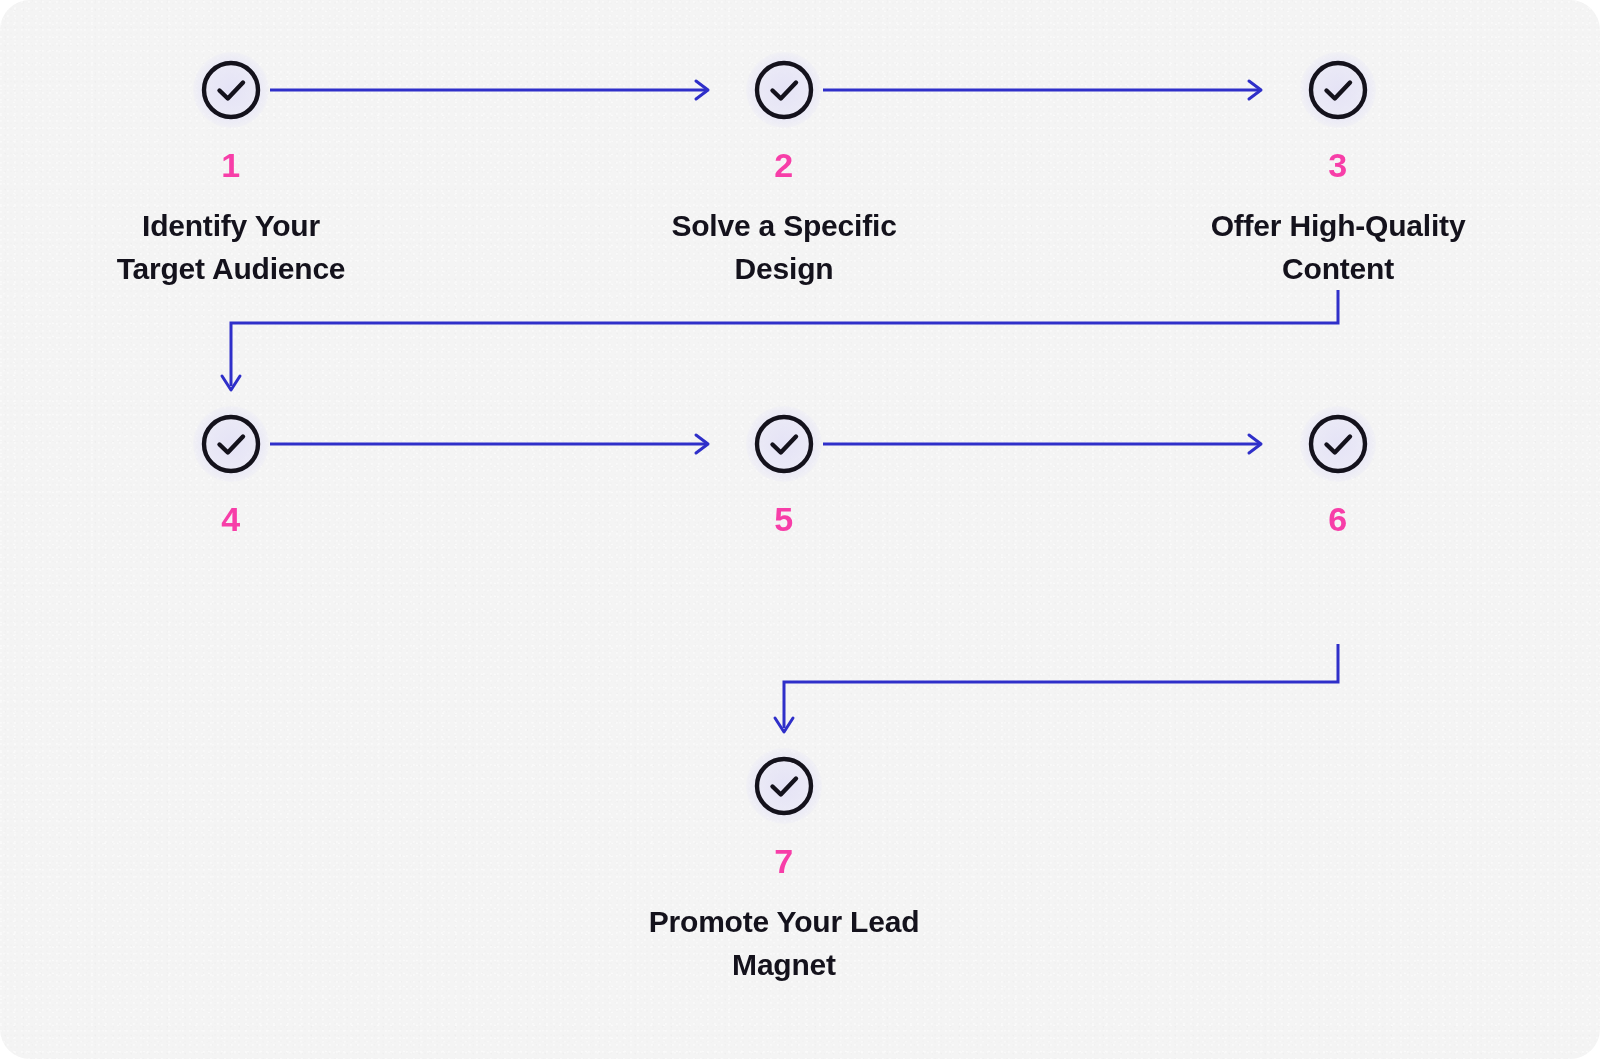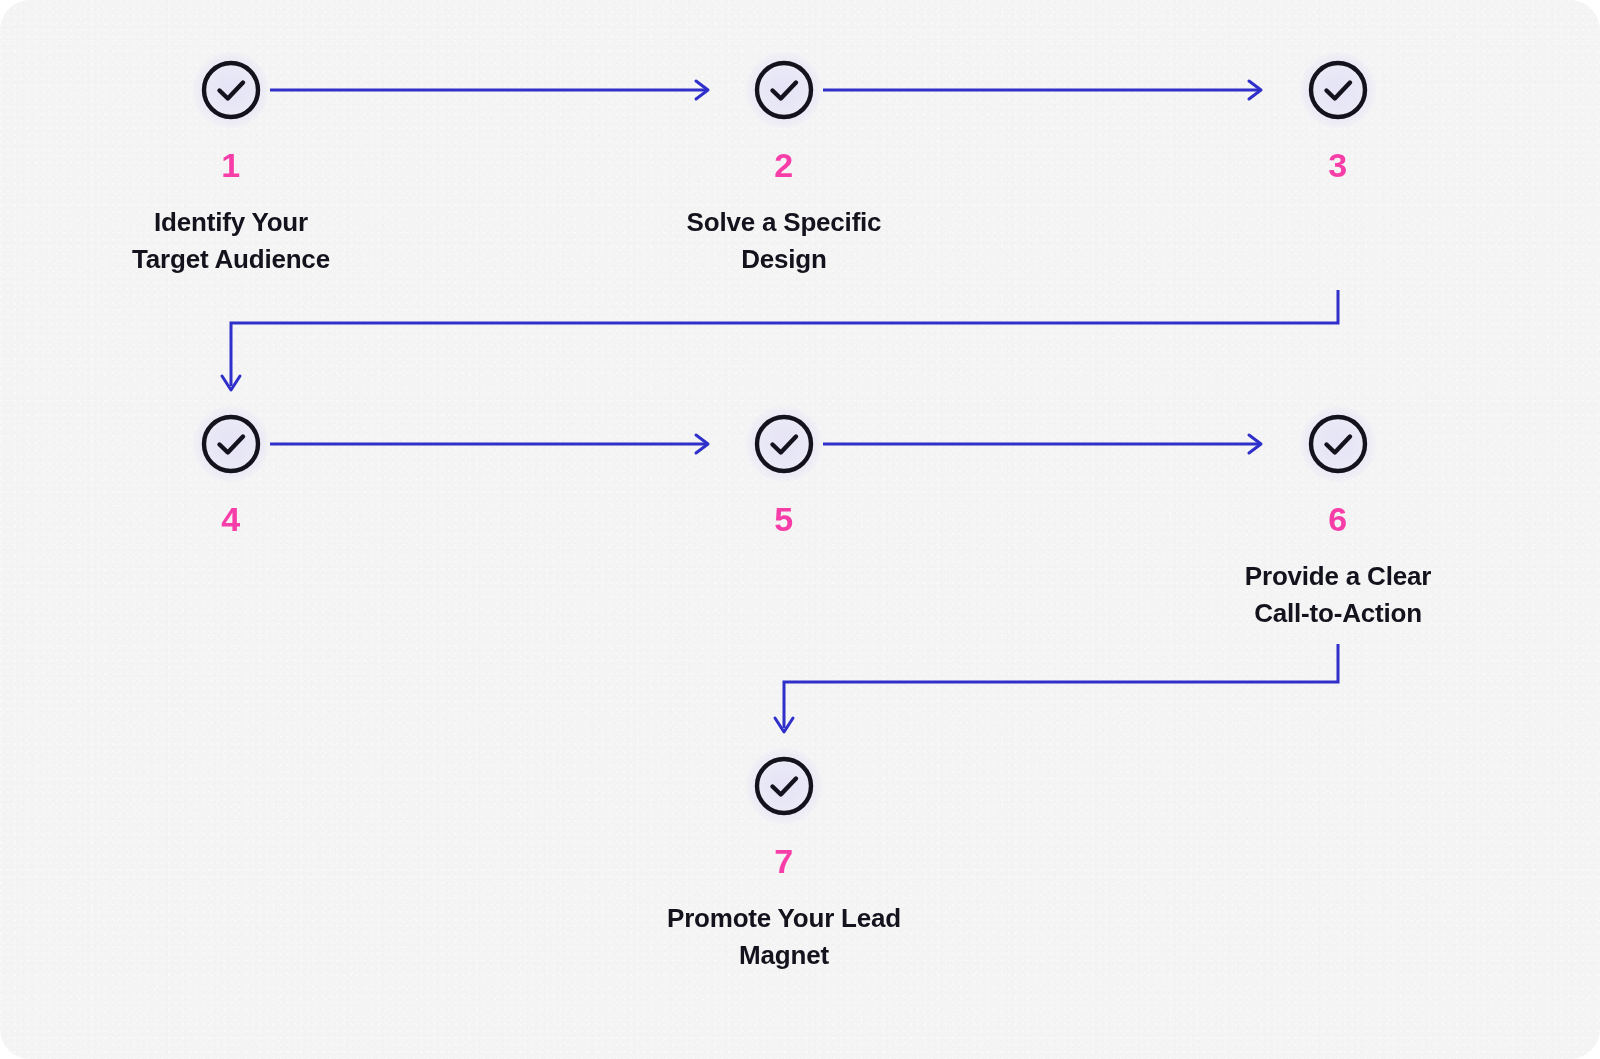--- a/index.html
+++ b/index.html
@@ -83,21 +83,21 @@
     margin-top: 22px;
     font-size: 34px;
     font-weight: 700;
     letter-spacing: 0.5px;
     color: #f73ea8;
     line-height: 1;
   }
 
   .node-label {
     margin-top: 22px;
-    font-size: 26px;
+    font-size: 30px;
     font-weight: 700;
     line-height: 1.44;
     color: #14121c;
     letter-spacing: -0.2px;
     white-space: pre-line;
   }
 </style>
 </head>
 <body>
 
@@ -165,20 +165,22 @@
   </div>
 
   <div class="node" style="left:1338px; top:58px;">
     <span class="node-icon-wrap">
       <svg width="64" height="64" viewBox="0 0 64 64" xmlns="http://www.w3.org/2000/svg">
         <circle cx="32" cy="32" r="27" fill="none" stroke="#14121c" stroke-width="4.4"></circle>
         <path d="M 20.5 32.5 L 28.8 40.5 L 44 24.5" fill="none" stroke="#14121c" stroke-width="4.4" stroke-linecap="round" stroke-linejoin="round"></path>
       </svg>
     </span>
     <div class="node-number">3</div>
+    <div class="node-label">Offer High-Quality
+Content</div>
   </div>
 
   <div class="node" style="left:231px; top:412px;">
     <span class="node-icon-wrap">
       <svg width="64" height="64" viewBox="0 0 64 64" xmlns="http://www.w3.org/2000/svg">
         <circle cx="32" cy="32" r="27" fill="none" stroke="#14121c" stroke-width="4.4"></circle>
         <path d="M 20.5 32.5 L 28.8 40.5 L 44 24.5" fill="none" stroke="#14121c" stroke-width="4.4" stroke-linecap="round" stroke-linejoin="round"></path>
       </svg>
     </span>
     <div class="node-number">4</div>
@@ -195,22 +197,20 @@
   </div>
 
   <div class="node" style="left:1338px; top:412px;">
     <span class="node-icon-wrap">
       <svg width="64" height="64" viewBox="0 0 64 64" xmlns="http://www.w3.org/2000/svg">
         <circle cx="32" cy="32" r="27" fill="none" stroke="#14121c" stroke-width="4.4"></circle>
         <path d="M 20.5 32.5 L 28.8 40.5 L 44 24.5" fill="none" stroke="#14121c" stroke-width="4.4" stroke-linecap="round" stroke-linejoin="round"></path>
       </svg>
     </span>
     <div class="node-number">6</div>
-    <div class="node-label">Provide a Clear
-Call-to-Action</div>
   </div>
 
   <div class="node" style="left:784px; top:754px;">
     <span class="node-icon-wrap">
       <svg width="64" height="64" viewBox="0 0 64 64" xmlns="http://www.w3.org/2000/svg">
         <circle cx="32" cy="32" r="27" fill="none" stroke="#14121c" stroke-width="4.4"></circle>
         <path d="M 20.5 32.5 L 28.8 40.5 L 44 24.5" fill="none" stroke="#14121c" stroke-width="4.4" stroke-linecap="round" stroke-linejoin="round"></path>
       </svg>
     </span>
     <div class="node-number">7</div>

